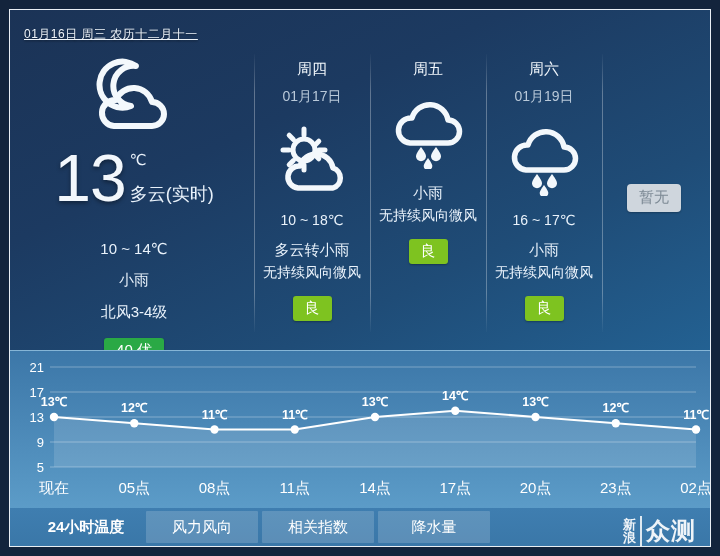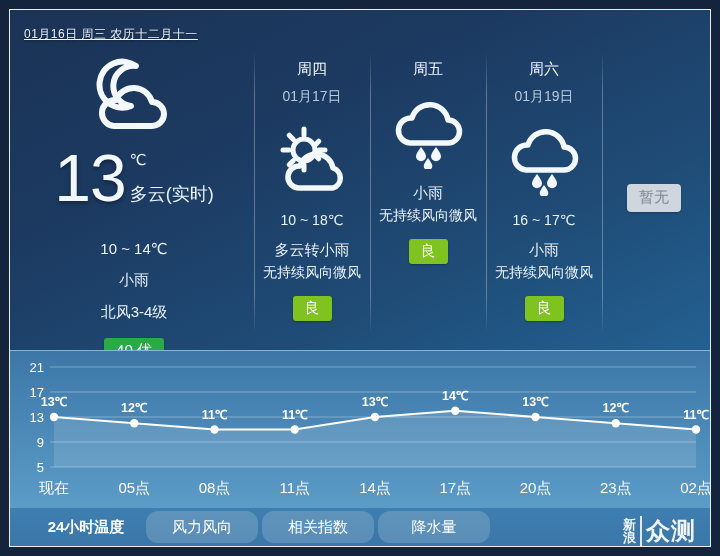--- a/index.html
+++ b/index.html
@@ -95,21 +95,21 @@
     display:flex;align-items:stretch;
   }
   .tab{
     display:flex;align-items:center;justify-content:center;
     width:112px;font-size:15px;color:#ffffff;cursor:pointer;
     margin:3px 0 3px 0;
   }
   .tab.active{background:transparent;font-weight:700;margin-left:20px;}
   .tab.inactive{
     background:rgba(255,255,255,.17);
-    margin-left:4px;border-radius:12px;
+    margin-left:4px;border-radius:1px;
   }
   .tab-spacer{flex:1 1 auto;}
   
   .watermark{
     position:absolute;right:14px;top:506px;display:flex;align-items:center;
     opacity:.92;
   }
   .wm-left{
     font-size:13px;line-height:13px;color:#ffffff;text-align:center;
     font-weight:700;letter-spacing:0;

